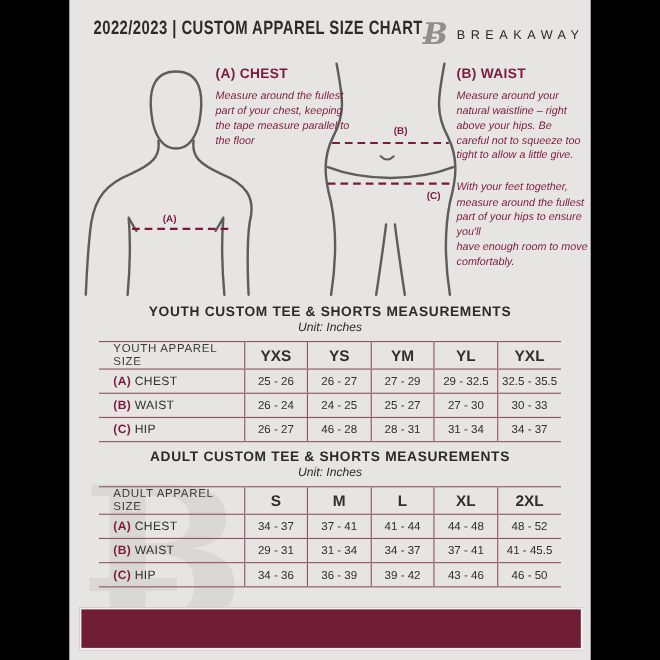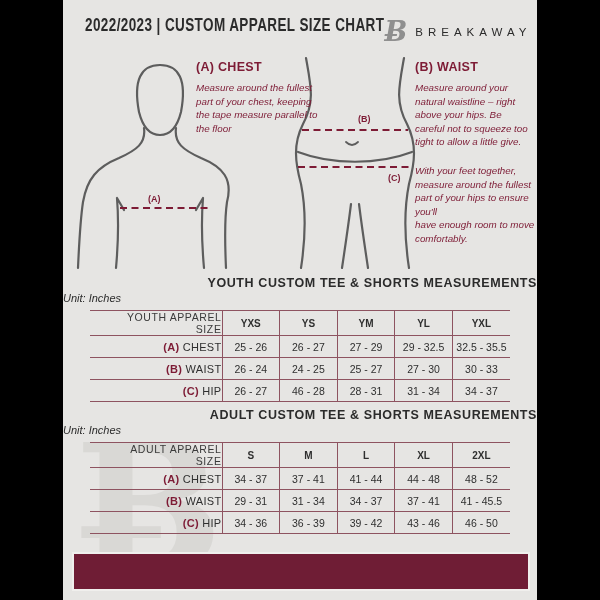--- a/index.html
+++ b/index.html
@@ -26,34 +26,34 @@
   
   .figsvg{position:absolute;overflow:visible;}
   .fig{stroke:var(--figure_gray);stroke-width:2.2;fill:none;stroke-linecap:round;}
   .dash{stroke:var(--maroon);stroke-width:2;stroke-dasharray:7 4.5;fill:none;}
   .diag-label{fill:var(--maroon);font:bold 9px "Liberation Sans",sans-serif;}
   .mblock{position:absolute;}
   .mh{font-size:12.5px;font-weight:bold;letter-spacing:.3px;color:var(--maroon);margin-bottom:7px;}
   .mb{font-style:italic;font-size:9.8px;line-height:1.38;color:var(--maroon);white-space:pre-line;}
 
   
-  .sec-title{position:absolute;left:0;width:100%;text-align:right;font-weight:bold;
+  .sec-title{position:absolute;left:0;width:100%;text-align:center;font-weight:bold;
              font-size:12.5px;letter-spacing:.6px;color:var(--text_dark);z-index:2;}
-  .sec-unit{position:absolute;left:0;width:100%;text-align:left;font-style:italic;
+  .sec-unit{position:absolute;left:0;width:100%;text-align:center;font-style:italic;
             font-size:11px;color:var(--text_dark);z-index:2;}
 
   
   .size-table{position:absolute;left:27px;width:420px;border-collapse:collapse;
               table-layout:fixed;z-index:2;}
   .size-table td{border-top:1px solid var(--table_line);border-bottom:1px solid var(--table_line);
                  font-size:10.5px;color:#2f2f2f;text-align:center;height:22px;padding:0;}
   .size-table td+td{border-left:1px solid var(--table_line);}
-  .size-table thead td{font-weight:bold;font-size:10px;height:21px;}
+  .size-table thead td{font-weight:bold;font-size:14px;height:21px;}
   .size-table thead td.lbl{font-weight:normal;font-size:10.5px;letter-spacing:.6px;color:#3a3a3a;}
-  .size-table td.lbl{text-align:right;padding-left:13px;font-size:11px;letter-spacing:.3px;}
+  .size-table td.lbl{text-align:left;padding-left:13px;font-size:11px;letter-spacing:.3px;}
   .size-table td.lbl b{color:var(--maroon);font-weight:bold;}
 
   
   .footer{position:absolute;left:9px;top:552px;width:458px;height:39px;
           background:var(--footer_maroon);border:2px solid #f0efed;z-index:3;}
   .watermark{position:absolute;left:12px;top:420px;font-family:"DejaVu Serif",serif;
              font-weight:bold;font-size:175px;line-height:1;color:var(--watermark_gray);
              z-index:0;user-select:none;}
 </style>
 </head>

